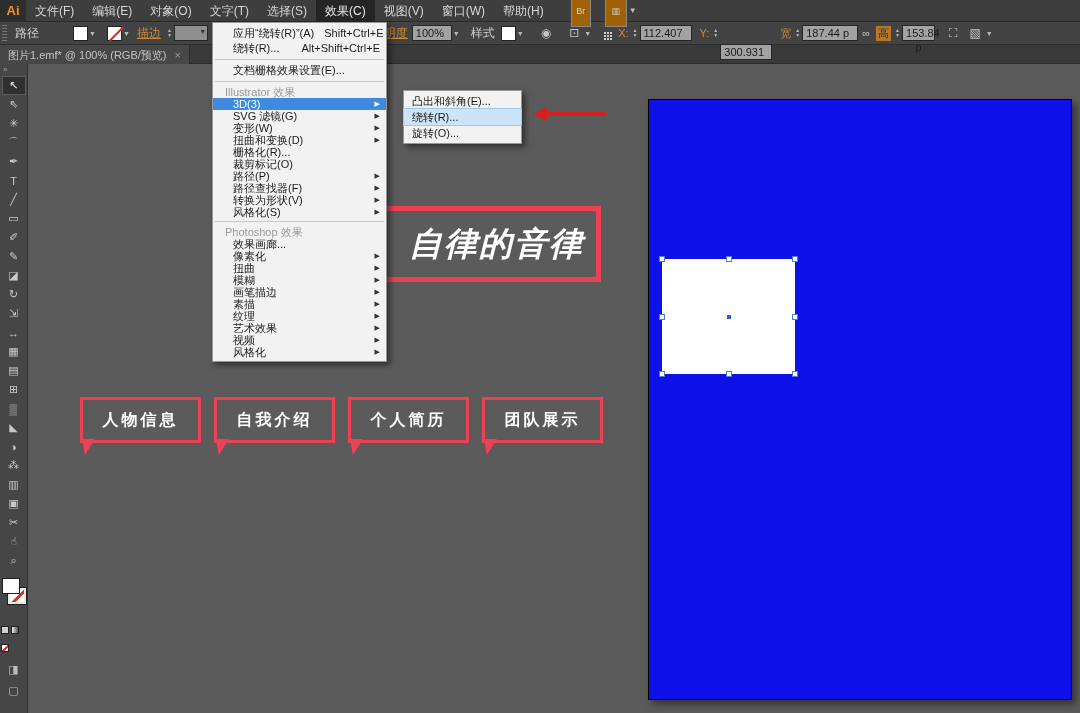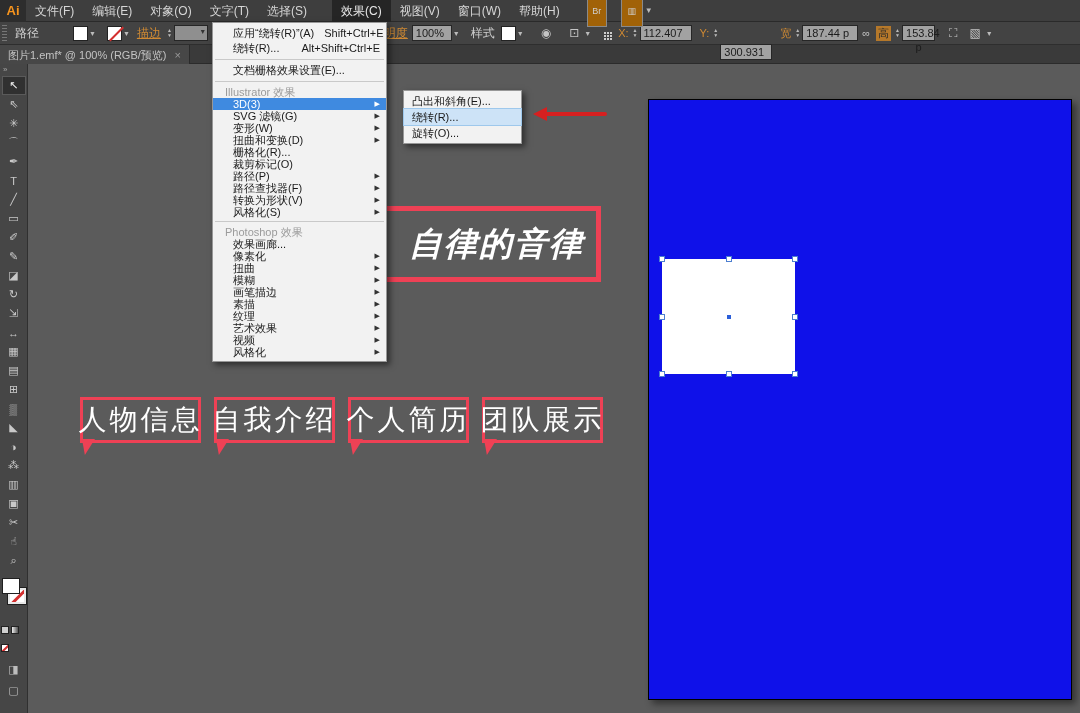--- a/index.html
+++ b/index.html
@@ -6,21 +6,21 @@
   html,body { width:1080px; height:713px; overflow:hidden;
     font-family:"Liberation Sans","DejaVu Sans",sans-serif; }
   #stage { position:relative; width:1080px; height:713px; background:#5b5b5b; }
 
   
   #menubar { position:absolute; left:0; top:0; width:1080px; height:22px;
     background:#3e3e3e; border-bottom:1px solid #2a2a2a; display:flex; align-items:center; z-index:20;}
   #app-logo { width:26px; height:22px; background:#2d2d2d; color:#f7941d; font-weight:bold;
     font-size:13px; display:flex; align-items:center; justify-content:center; }
   .mb-item { color:#d6d6d6; font-size:12px; padding:0 9px; height:22px; line-height:22px; cursor:default;text-align:center;}
-  .mb-item.active { background:#252525; color:#e8e8e8;margin-left:16px; }
+  .mb-item.active { background:#252525; color:#e8e8e8; }
   #mb-right { margin-left:18px; display:flex; align-items:center; gap:14px; }
   .mb-icon { width:20px; height:32px; border:1px solid #8a8a8a; color:#cfcfcf; font-size:9px;
     display:flex; align-items:center; justify-content:center; background:#a16207;}
   .mb-caret { color:#bbb; font-size:8px; margin-left:2px;}
 
   
   #optionsbar { position:absolute; left:0; top:22px; width:1080px; height:23px;
     background:#434343; border-bottom:1px solid #2e2e2e; display:flex; align-items:center;
     font-size:12px; color:#cfcfcf; z-index:5;}
   .grip { width:5px; height:16px; margin:0 4px 0 2px;
@@ -78,21 +78,21 @@
   .handle { position:absolute; width:6px; height:6px; background:#fff; border:1px solid #4d7fd0; z-index:2;}
   #center-pt { position:absolute; width:4px; height:4px; background:#2b5fd9; }
 
   #title-banner { position:absolute; left:319px; top:142px; width:253px; height:76px;
     border:5px solid var(--accent-red,#ee4155); color:#fff; font-weight:bold; font-style:italic;
     font-size:33px; letter-spacing:2px; display:flex; align-items:center; justify-content:flex-end;
     padding-right:12px; white-space:nowrap;}
 
   #bubbles { position:absolute; left:0; top:0; }
   .bubble { position:absolute; top:333px; width:121px; height:46px;
-    border:3px solid var(--accent-red,#ee4155); color:#fff; font-weight:normal; font-size:28px;
+    border:3px solid var(--accent-red,#ee4155); color:#fff; font-weight:bold; font-size:16px;
     letter-spacing:3px; display:flex; align-items:center; justify-content:center; white-space:nowrap;}
   .bubble-tail { position:absolute; left:-1px; bottom:-15px; width:13px; height:16px;
     background:var(--accent-red,#ee4155); clip-path:polygon(0 0,100% 0,22% 100%);}
 
   
   #effects-menu { position:absolute; left:212px; top:22px; width:175px; background:#f2f2f2;
     border:1px solid #979797; box-shadow:3px 3px 6px rgba(0,0,0,.5); z-index:30;
     padding:3px 0; font-size:11px; color:#1a1a1a;}
   .menu-item { display:flex; align-items:center; padding:0 6px 0 20px; height:12px; line-height:12px; cursor:default;}
   .menu-item.tall { height:15px; line-height:15px;}

